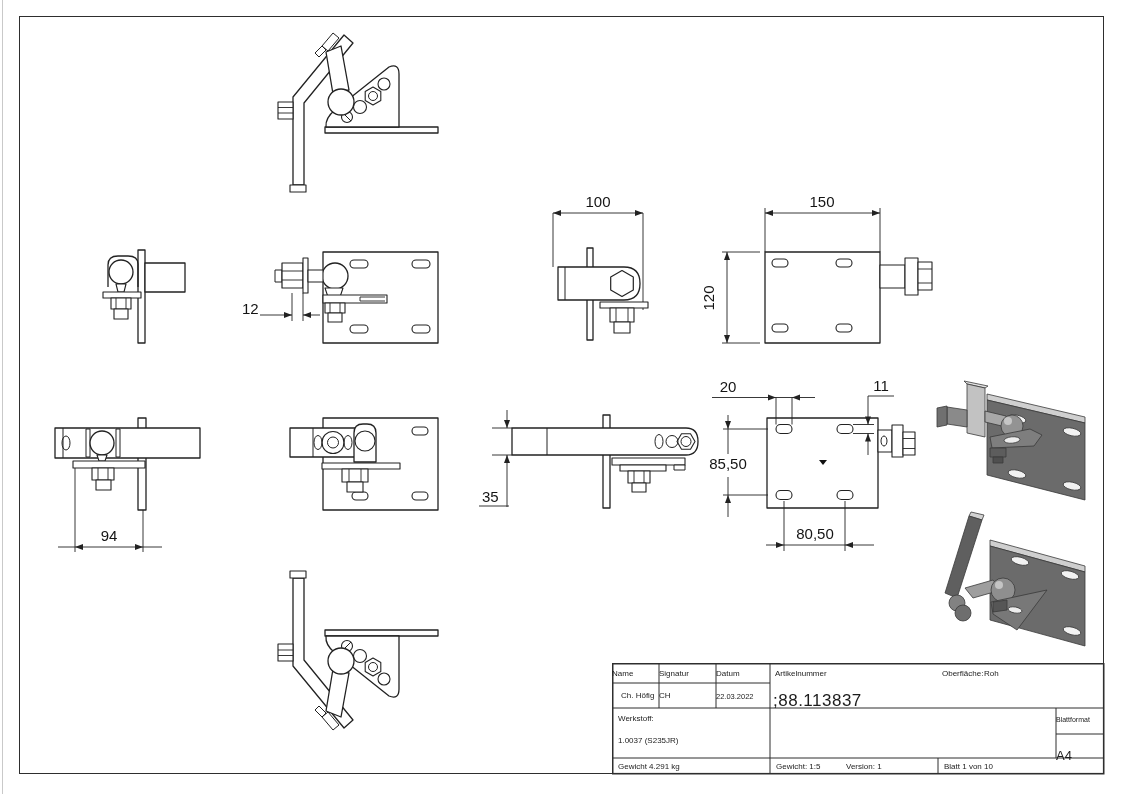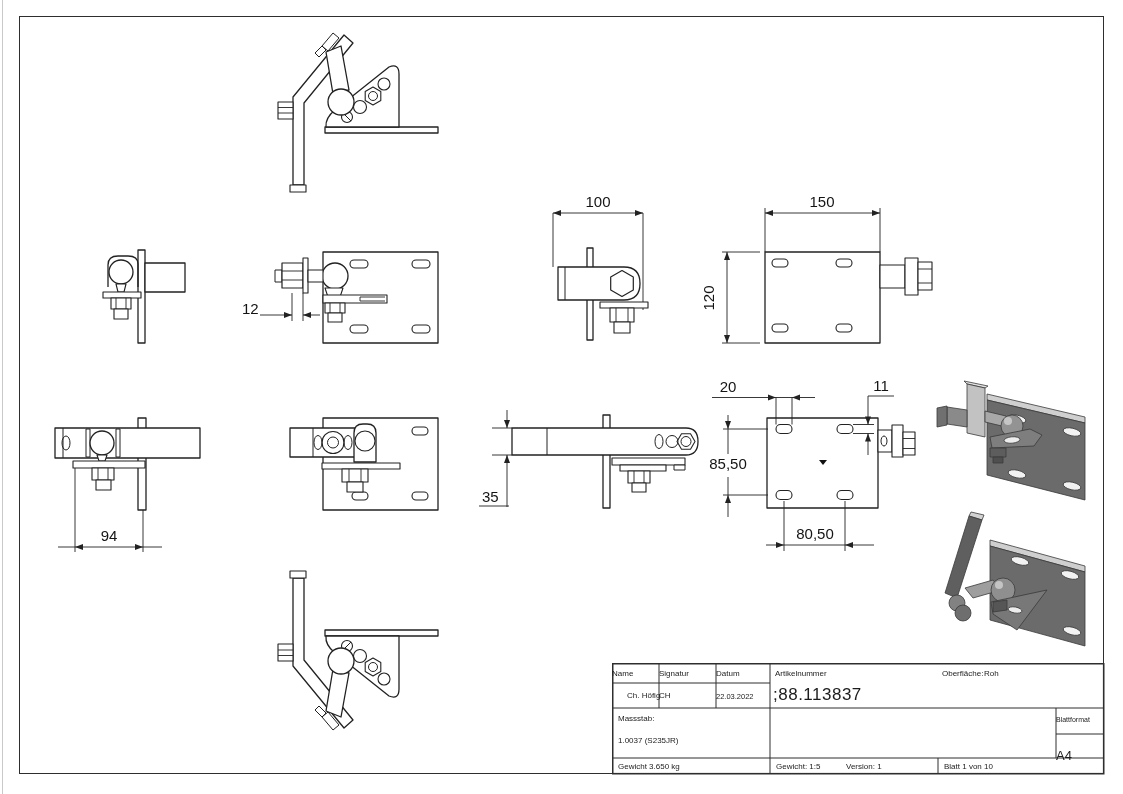--- a/index.html
+++ b/index.html
@@ -332,26 +332,26 @@
           <line x1="326" y1="95" x2="326" y2="111"></line>
         </g>
       </g>
     </svg>
     <div class="txt ctr" style="left:0;width:47px;top:6px">Name</div>
     <div class="txt ctr" style="left:47px;width:70px;top:6px">Signatur</div>
     <div class="txt ctr" style="left:104px;width:42px;top:6px">Datum</div>
     <div class="txt" style="left:163px;top:6px">Artikelnummer</div>
     <div class="txt" style="left:330px;top:6px">Oberfläche:</div>
     <div class="txt" style="left:372px;top:6px">Roh</div>
-    <div class="txt ctr" style="left:15px;width:55px;top:28px">Ch. Höfig</div>
+    <div class="txt ctr" style="left:9px;width:55px;top:28px">Ch. Höfig</div>
     <div class="txt ctr" style="left:47px;width:57px;top:28px">CH</div>
     <div class="txt ctr small" style="left:104px;width:68px;top:29px;font-size:7.5px">22.03.2022</div>
-    <div class="txt big" style="left:161px;top:22px">;88.113837</div>
-    <div class="txt" style="left:6px;top:51px">Massstab:</div>
+    <div class="txt big" style="left:161px;top:28px">;88.113837</div>
+    <div class="txt" style="left:6px;top:51px">Werkstoff:</div>
     <div class="txt" style="left:6px;top:73px">1.0037 (S235JR)</div>
     <div class="txt ctr small" style="left:444px;width:48px;top:53px">Blattformat</div>
     <div class="txt ctr a4" style="left:444px;width:48px;top:77px">A4</div>
-    <div class="txt" style="left:6px;top:99px">Gewicht 3.650 kg</div>
+    <div class="txt" style="left:6px;top:99px">Gewicht 4.291 kg</div>
     <div class="txt" style="left:164px;top:99px">Gewicht: 1:5</div>
     <div class="txt" style="left:234px;top:99px">Version: 1</div>
     <div class="txt" style="left:332px;top:99px">Blatt 1 von 10</div>
   </div>
 </div>
 
 </body></html>

